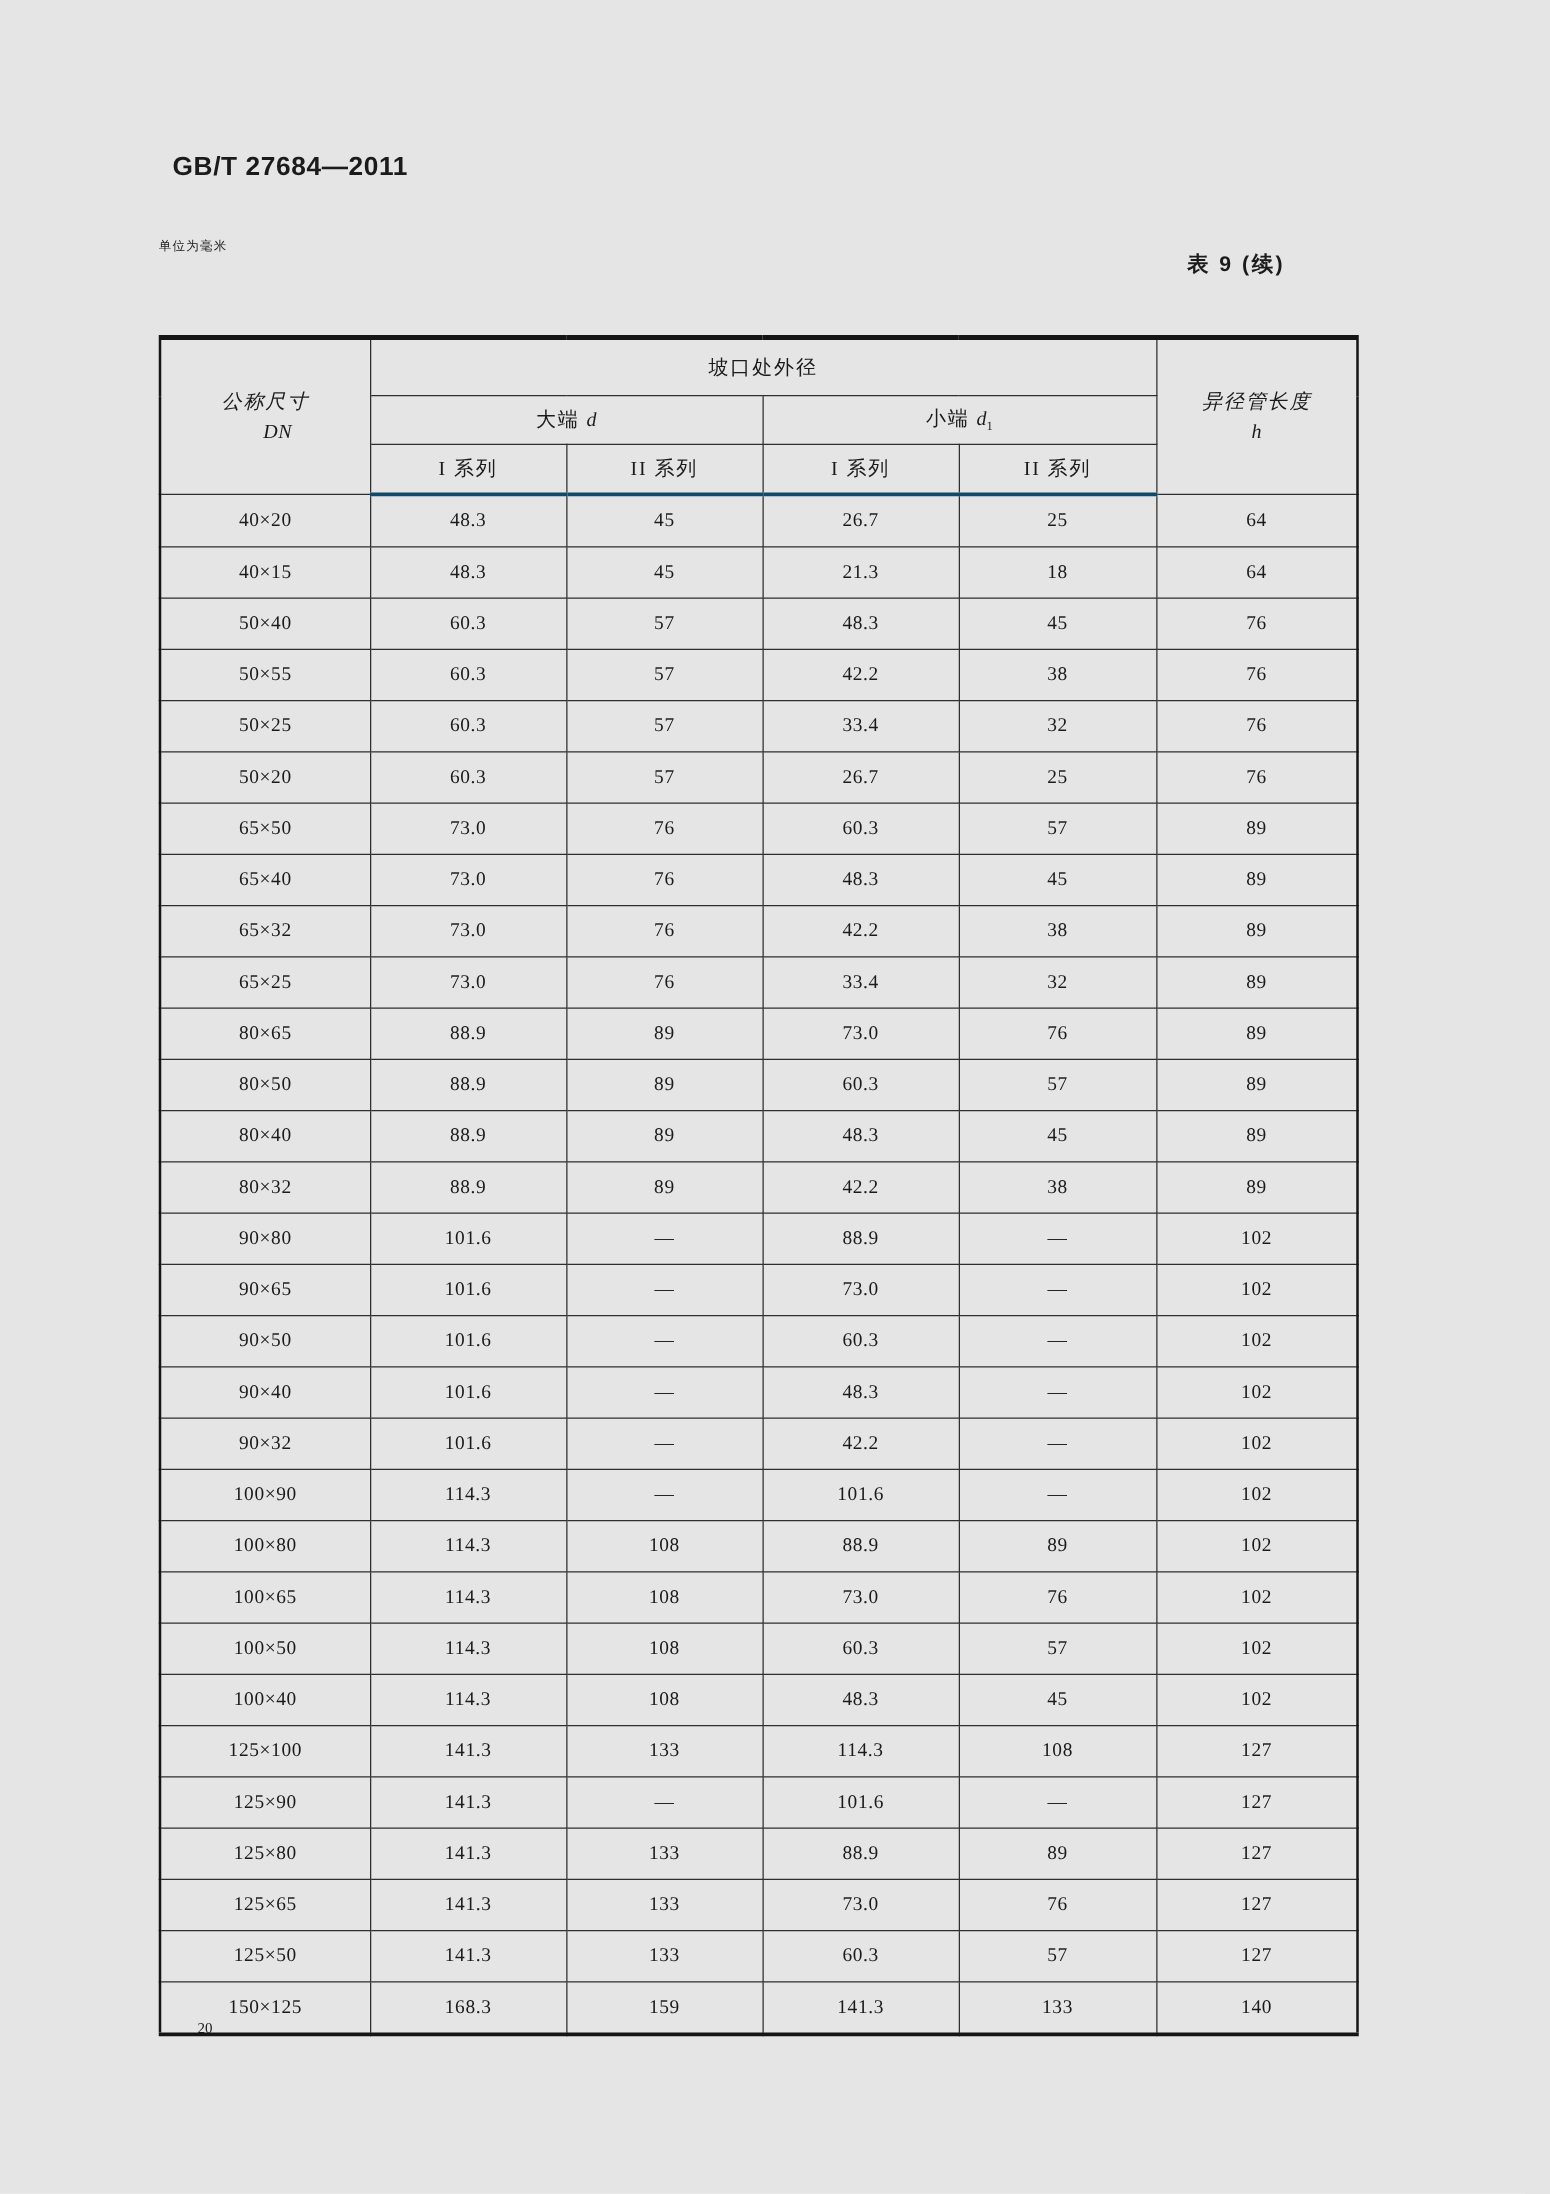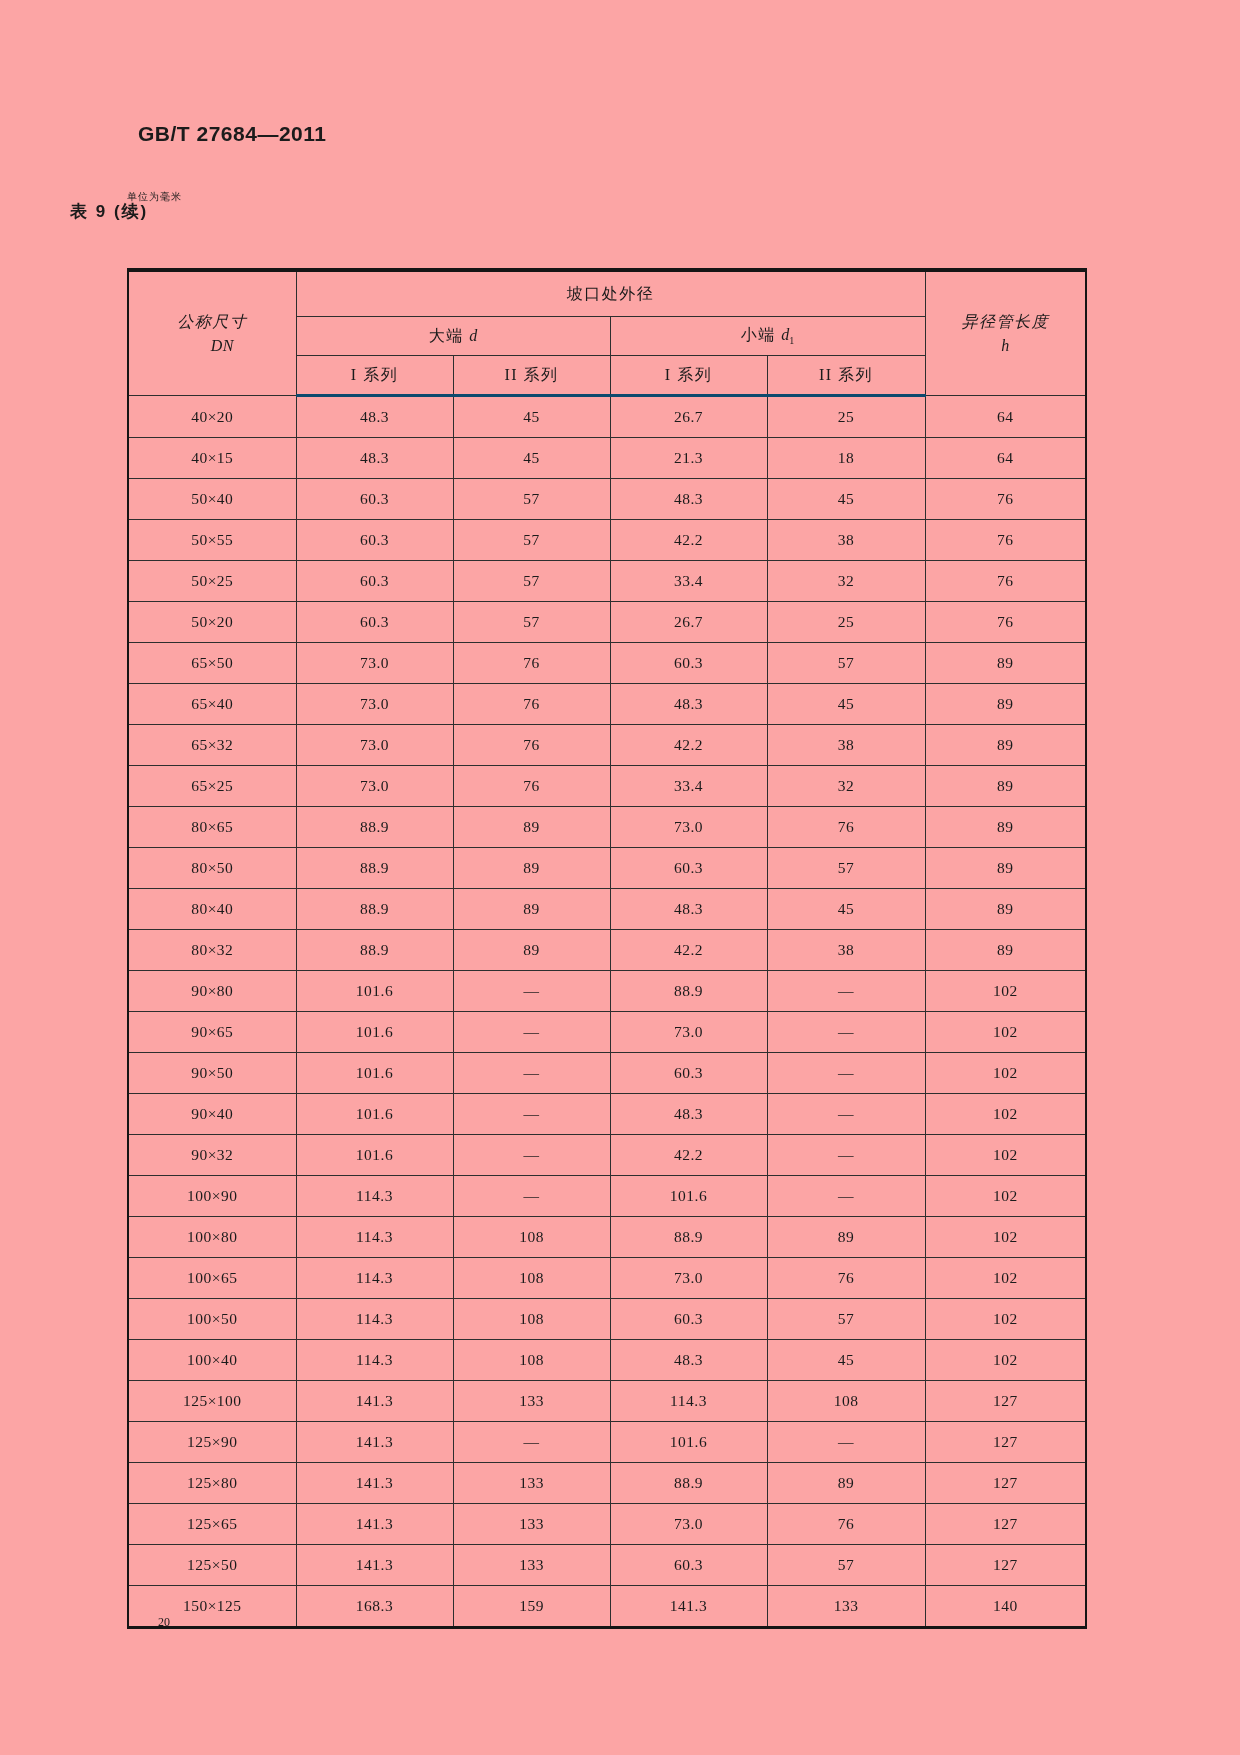--- a/index.html
+++ b/index.html
@@ -2,28 +2,28 @@
 <html><head>
 <meta charset="utf-8">
 <style>
   html,body{margin:0;padding:0;}
   body{
     width:1240px;height:1755px;position:relative;
     background:#ffffff;
     font-family:"Liberation Serif","DejaVu Serif",serif;
     color:#1b1b1b;
   }
-  .page{position:absolute;inset:0;background:#fca5a5;}
+  .page{position:absolute;inset:0;background:#e5e5e5;}
   #doc-number{
     position:absolute;left:138px;top:122px;
     font-family:"Liberation Sans","DejaVu Sans",sans-serif;
     font-weight:bold;font-size:21px;letter-spacing:0.5px;
   }
   #table-title{
-    position:absolute;left:70px;top:200px;width:958px;text-align:left;
+    position:absolute;left:70px;top:200px;width:958px;text-align:right;
     font-family:"Liberation Sans","DejaVu Sans",sans-serif;
     font-weight:bold;font-size:17px;letter-spacing:2px;
   }
   #unit-note{
     position:absolute;left:127px;top:190px;width:845px;text-align:left;
     font-size:10px;letter-spacing:1px;
   }
   #table-wrap{position:absolute;left:127px;top:268px;width:958px;height:1325px;}
   table{
     border-collapse:collapse;table-layout:fixed;

